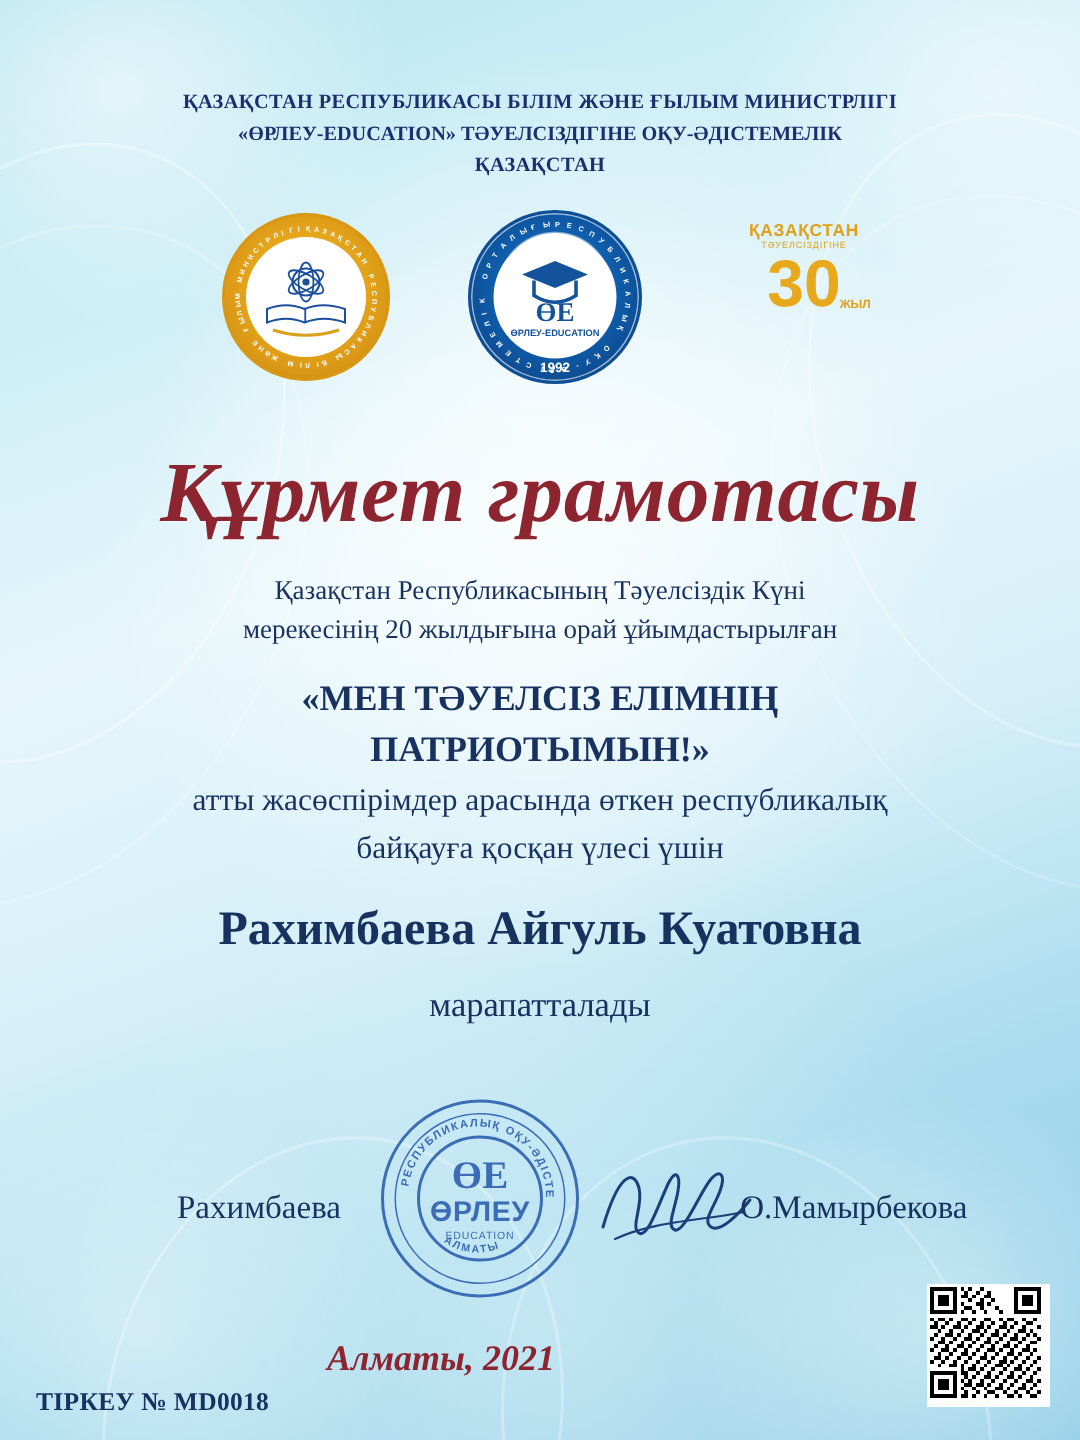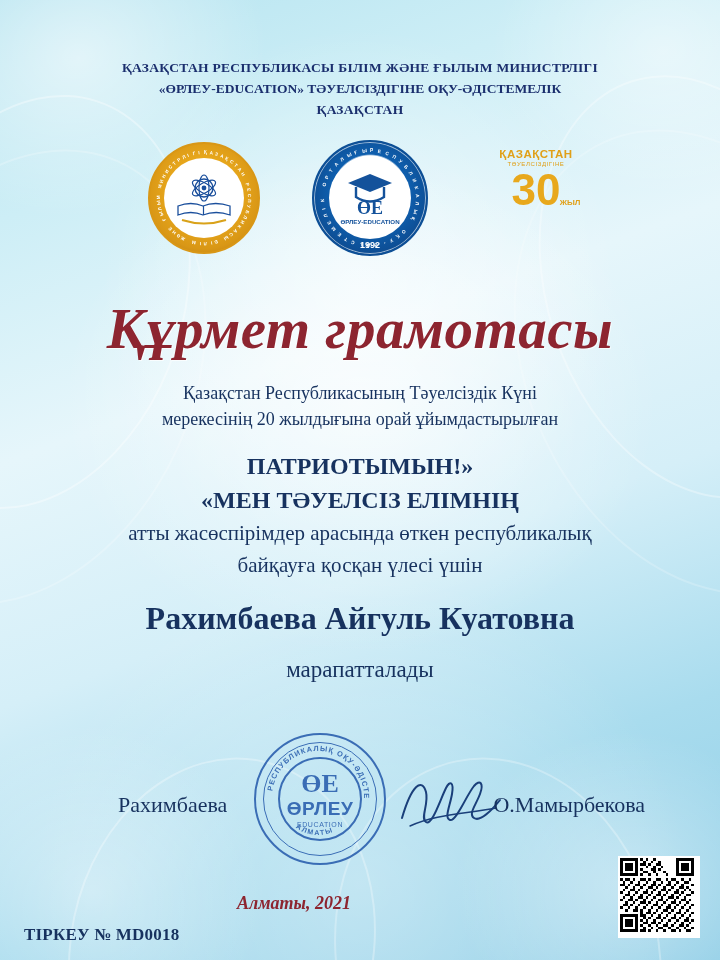--- a/index.html
+++ b/index.html
@@ -330,21 +330,21 @@
     pointer-events: none;
   }
 
   .city-year {
     position: absolute;
     top: 893px;
     left: 0; width: 588px;
     text-align: center;
     font-style: italic;
     font-weight: bold;
-    font-size: 18px;
+    font-size: 24px;
     color: #8d2530;
   }
   .reg-number {
     position: absolute;
     left: 24px;
     top: 925px;
     font-weight: bold;
     font-size: 17px;
     color: #17325f;
     letter-spacing: 0.2px;
@@ -526,22 +526,22 @@
     </div>
 
     <div class="title-main">Құрмет грамотасы</div>
 
     <div class="subtitle">
       <div>Қазақстан Республикасының Тәуелсіздік Күні</div>
       <div>мерекесінің 20 жылдығына орай ұйымдастырылған</div>
     </div>
 
     <div class="award-name">
+      <div>«МЕН ТӘУЕЛСІЗ ЕЛІМНІҢ</div>
       <div>ПАТРИОТЫМЫН!»</div>
-      <div>«МЕН ТӘУЕЛСІЗ ЕЛІМНІҢ</div>
     </div>
 
     <div class="desc">
       <div>атты жасөспірімдер арасында өткен республикалық</div>
       <div>байқауға қосқан үлесі үшін</div>
     </div>
 
     <div class="recipient">Рахимбаева Айгуль Куатовна</div>
 
     <div class="awarded-word">марапатталады</div>

